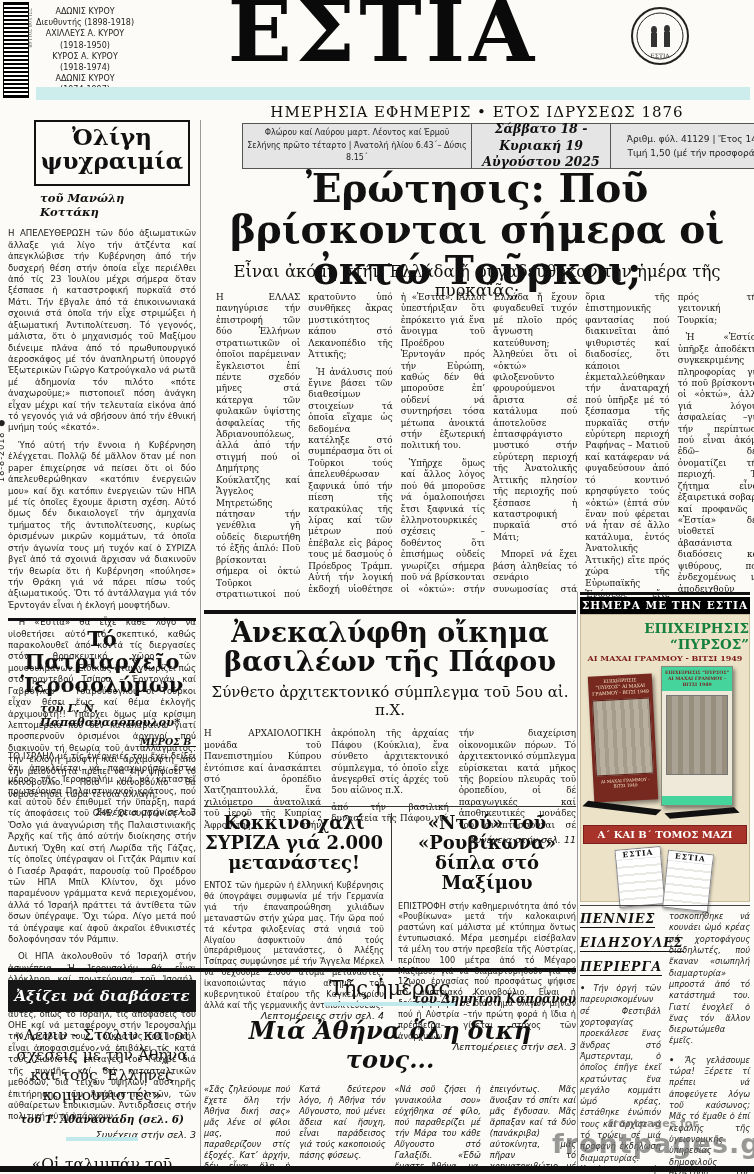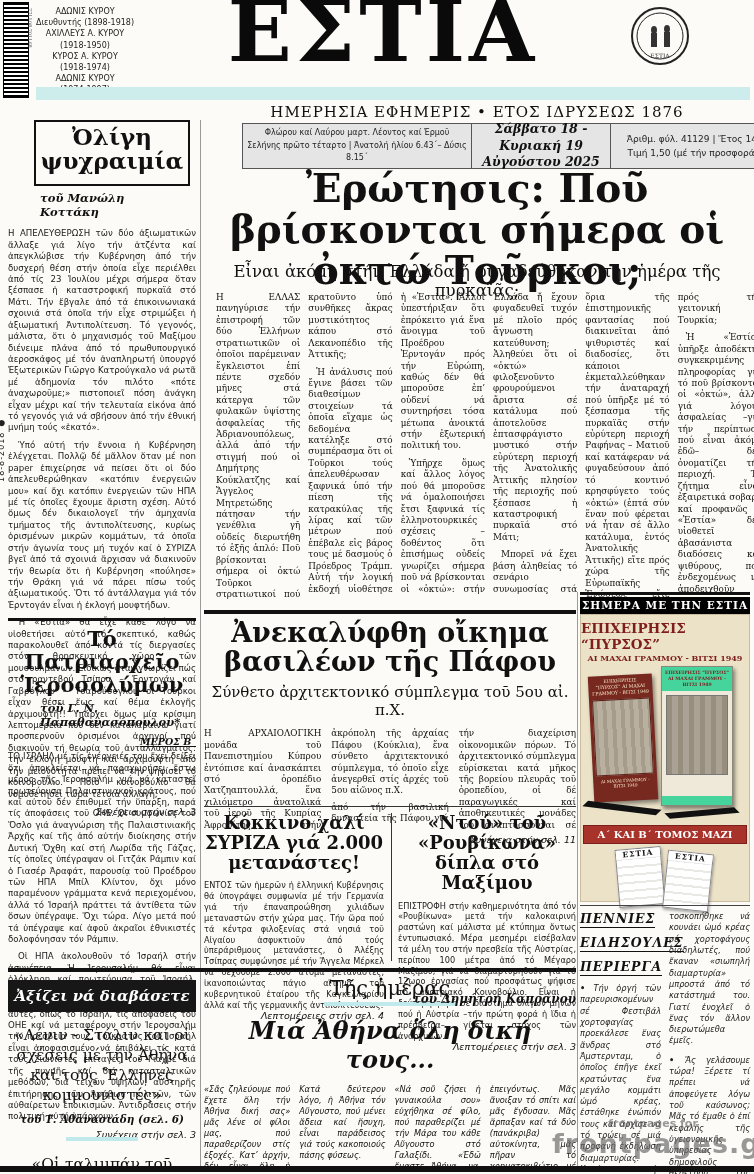--- a/index.html
+++ b/index.html
@@ -90,21 +90,21 @@
   .today-headline{text-align:center;font-weight:700;font-style:italic;font-size:24px;margin-top:6px;}
   .today-body{column-count:4;column-gap:9px;font-family:"DejaVu Sans",sans-serif;font-style:italic;
     font-size:8.2px;line-height:1.35;text-align:justify;margin-top:10px;height:104px;overflow:hidden;}
   .today-body p{margin:0 0 6px 0;}
 
   
   .sb-rule{left:580px;top:592px;width:170px;height:3px;background:#111;}
   .promo-bar{left:580px;top:597px;width:170px;height:17px;background:#000;color:#fff;
     text-align:center;font-weight:700;font-size:10.5px;letter-spacing:1px;line-height:17px;}
   .ad{left:580px;top:614px;width:170px;height:288px;background:#ece2c8;border:1px solid #c9bd9e;box-sizing:border-box;}
-  .ad-title{color:#7f1d1d;font-weight:700;font-size:13.5px;text-align:left;margin-top:5px;}
+  .ad-title{color:#15803d;font-weight:700;font-size:13.5px;text-align:right;margin-top:5px;}
   .ad-sub{color:#7c1f1c;font-weight:700;font-size:8px;text-align:center;margin-top:1px;}
   .books{position:relative;height:158px;}
   .book-back{position:absolute;left:10px;top:12px;width:64px;height:126px;background:#77281f;
     transform:rotate(-3deg);box-shadow:2px 3px 4px rgba(0,0,0,.45);padding:3px;box-sizing:border-box;}
   .bb-title{color:#f5e9c8;font-size:4.6px;text-align:center;line-height:1.3;}
   .bb-photo{margin-top:3px;height:74px;background:#b9b0a0;border:1px solid #5a1d16;
     background-image:repeating-linear-gradient(90deg,#a59c8c 0 4px,#b9b0a0 4px 9px);}
   .bb-foot{color:#f5e9c8;font-size:4.2px;text-align:center;margin-top:3px;}
   .book-front{position:absolute;left:80px;top:3px;width:72px;height:140px;background:#efe9da;
     box-shadow:2px 3px 4px rgba(0,0,0,.45);border:1px solid #8a8a7a;box-sizing:border-box;

